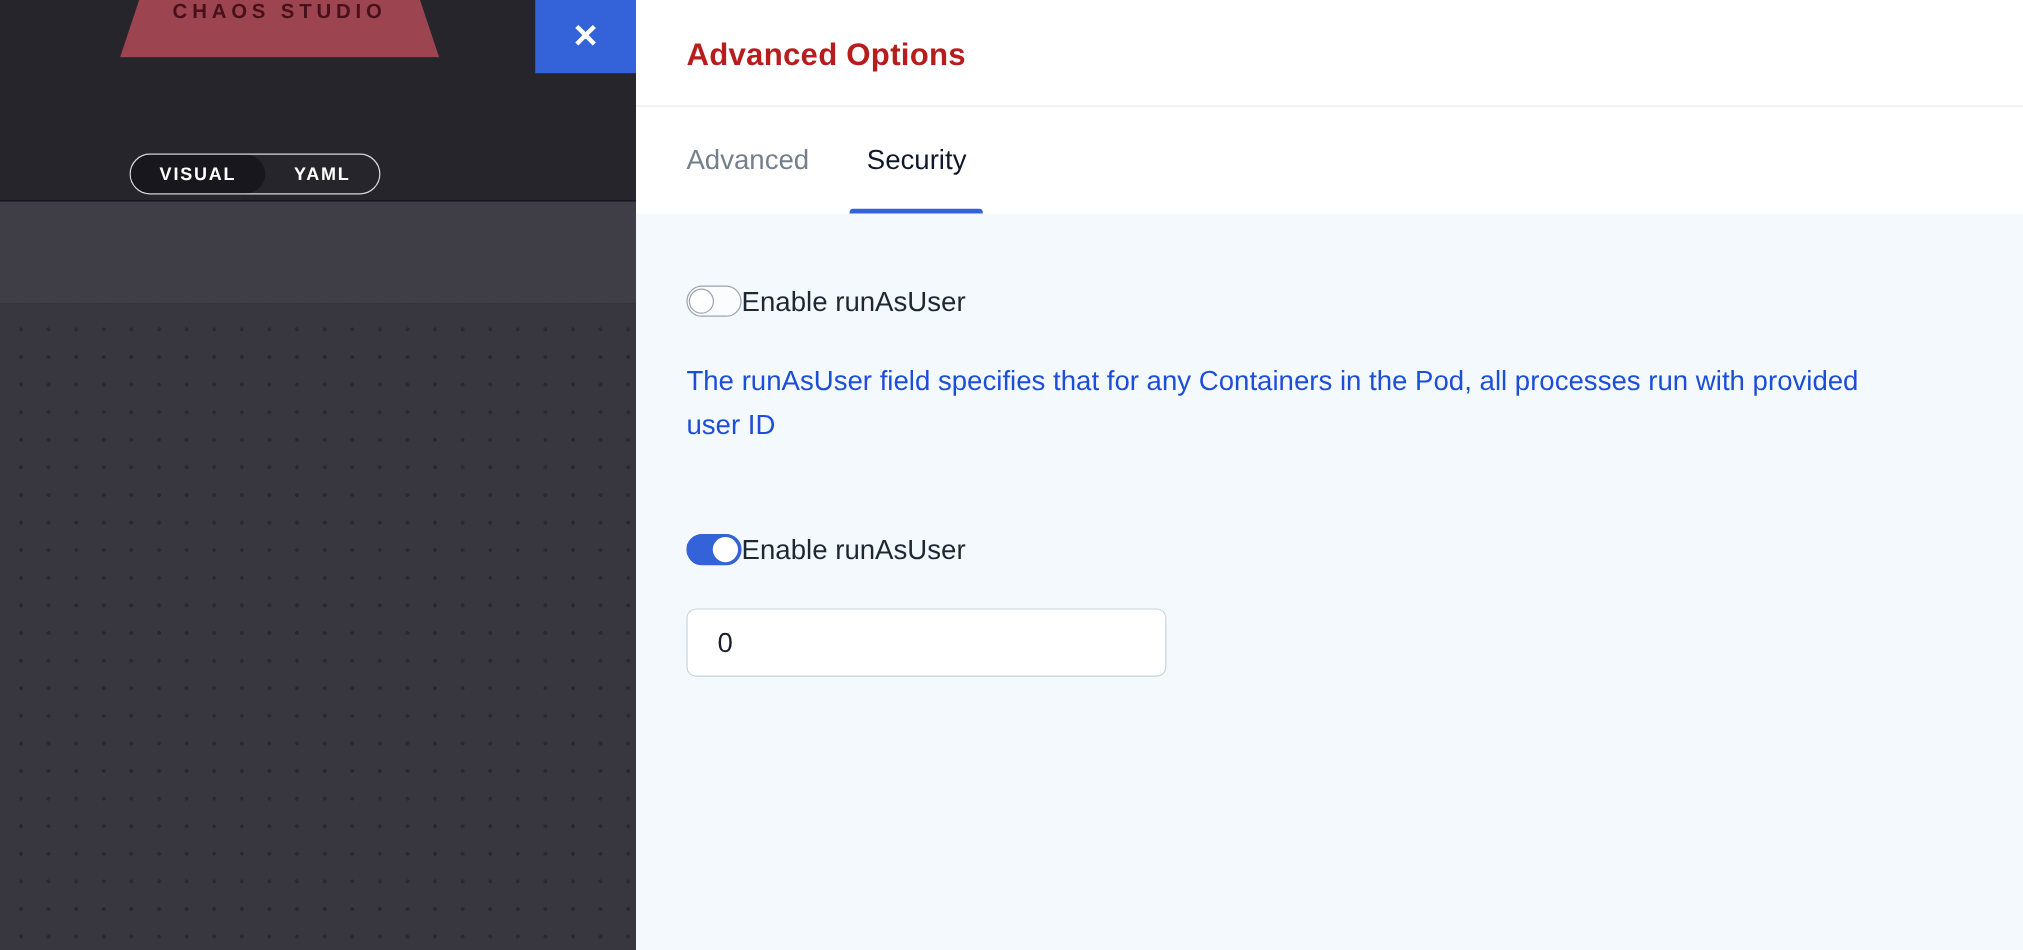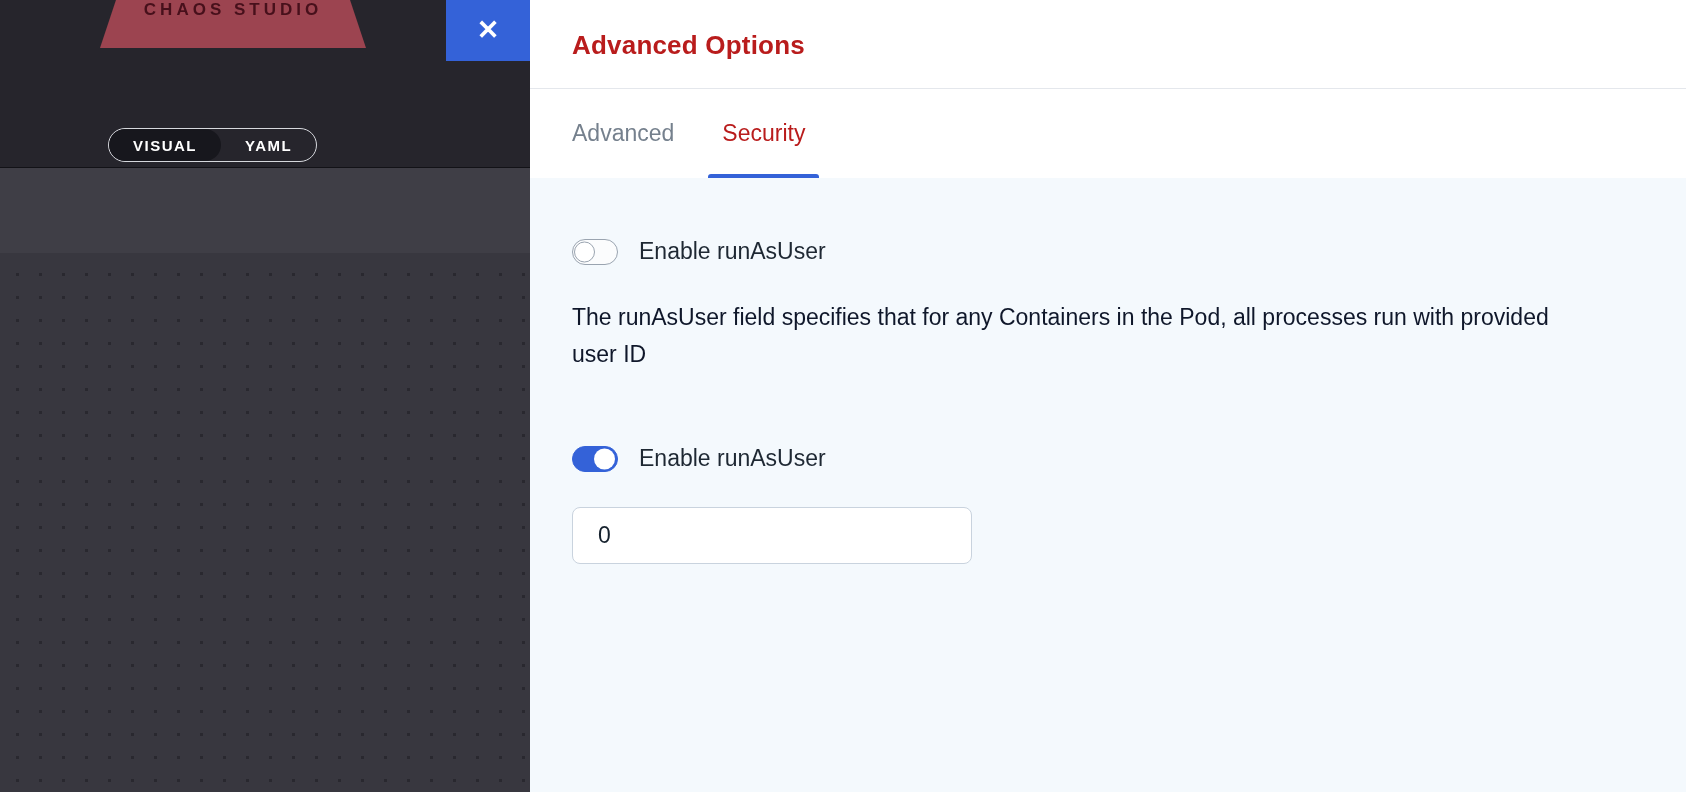--- a/index.html
+++ b/index.html
@@ -143,40 +143,39 @@
     background: #ffffff;
   }
   .tab {
     position: relative;
     display: flex;
     align-items: center;
     font-size: 23px;
     color: #75808d;
     cursor: pointer;
   }
-  .tab.active { color: #b91c1c; }
+  .tab.active { color: #0f172a; }
   .tab.active::after {
     content: "";
     position: absolute;
     left: -14px;
     right: -14px;
     bottom: 0;
     height: 4px;
     border-radius: 3px 3px 0 0;
     background: #3462d8;
   }
   .content {
     flex: 1 1 auto;
     background: #f4f9fd;
     padding: 60px 42px 0 42px;
   }
   .field-row {
     display: flex;
-    align-items: flex-end;
-    gap: 21px;
+    align-items: flex-start;
   }
   .field-row.second { margin-top: 72px; }
   .field-label {
     font-size: 23px;
     color: #1e2833;
     font-weight: 500;
   }
   .toggle {
     position: relative;
     width: 46px;
@@ -205,21 +204,21 @@
   .toggle.on .knob {
     left: auto;
     right: 2px;
     border: none;
   }
   .desc {
     margin-top: 34px;
     max-width: 1000px;
     font-size: 23px;
     line-height: 37px;
-    color: #0f172a;
+    color: #1d4ed8;
   }
   .value-input {
     display: block;
     margin-top: 35px;
     width: 400px;
     height: 57px;
     border: 1px solid #c9d3de;
     border-radius: 8px;
     background: #ffffff;
     padding: 0 25px;

